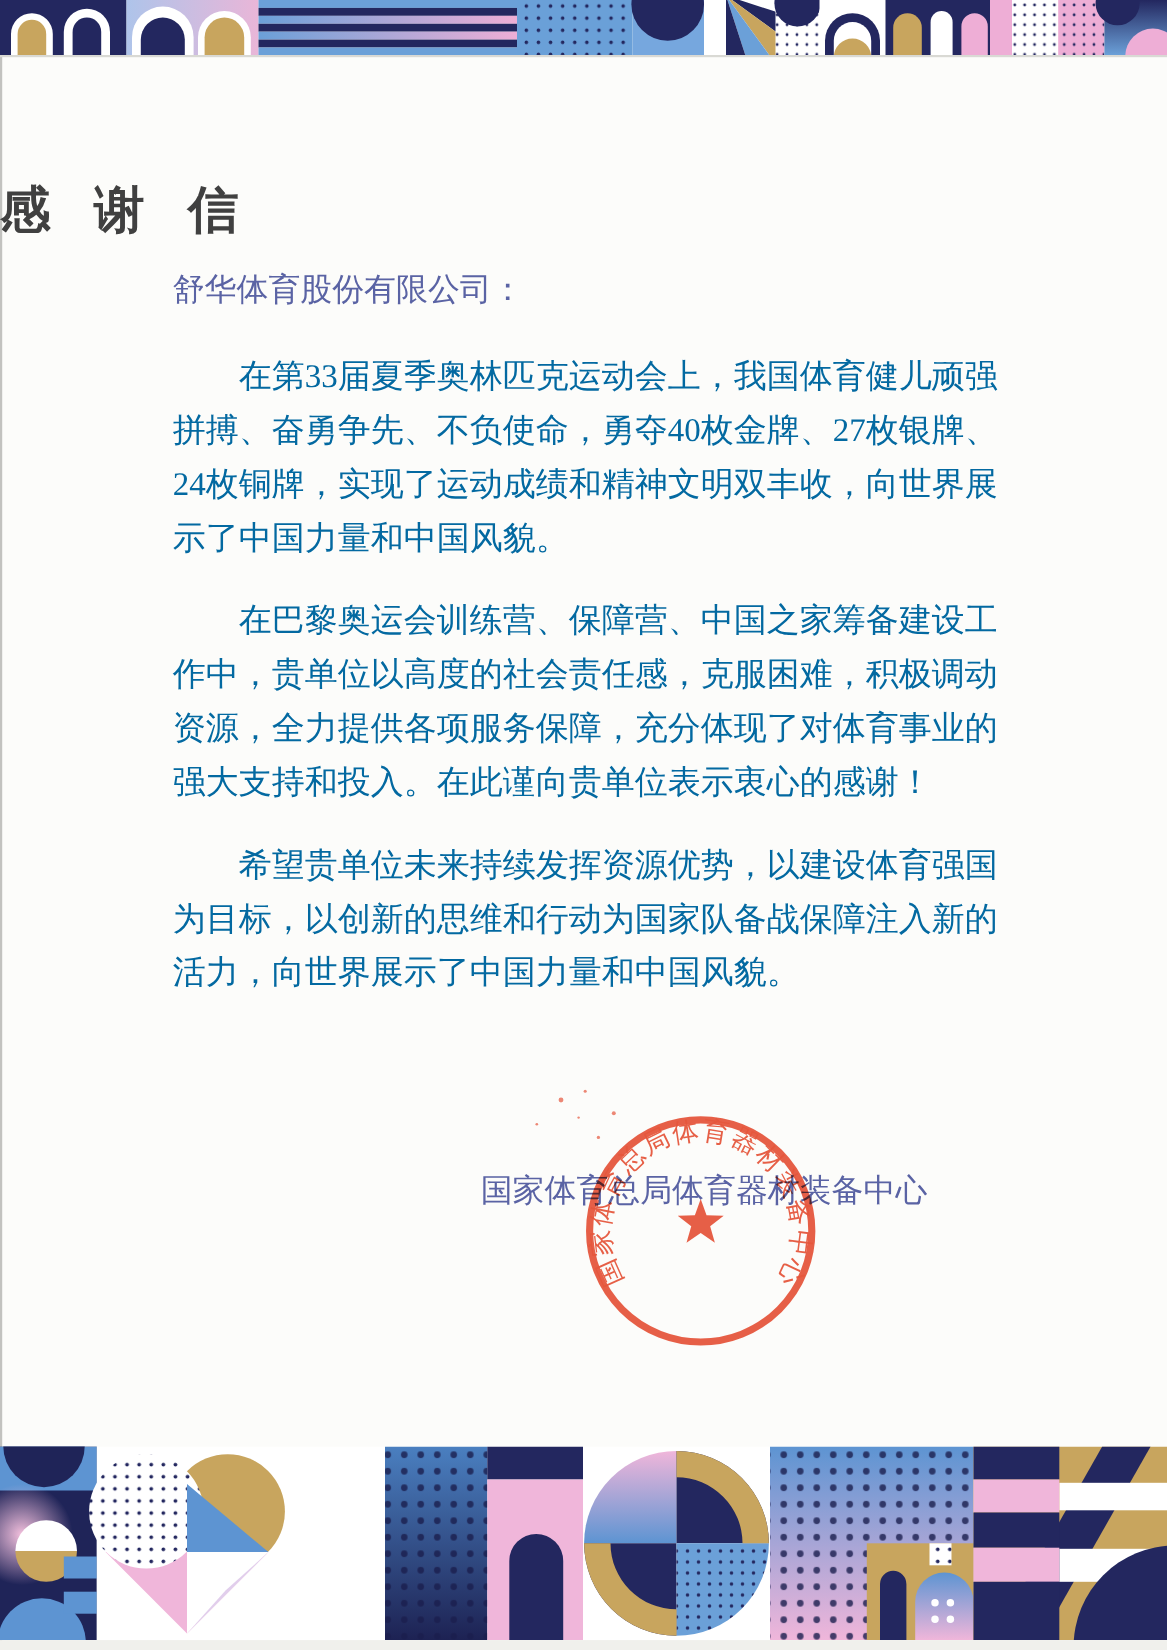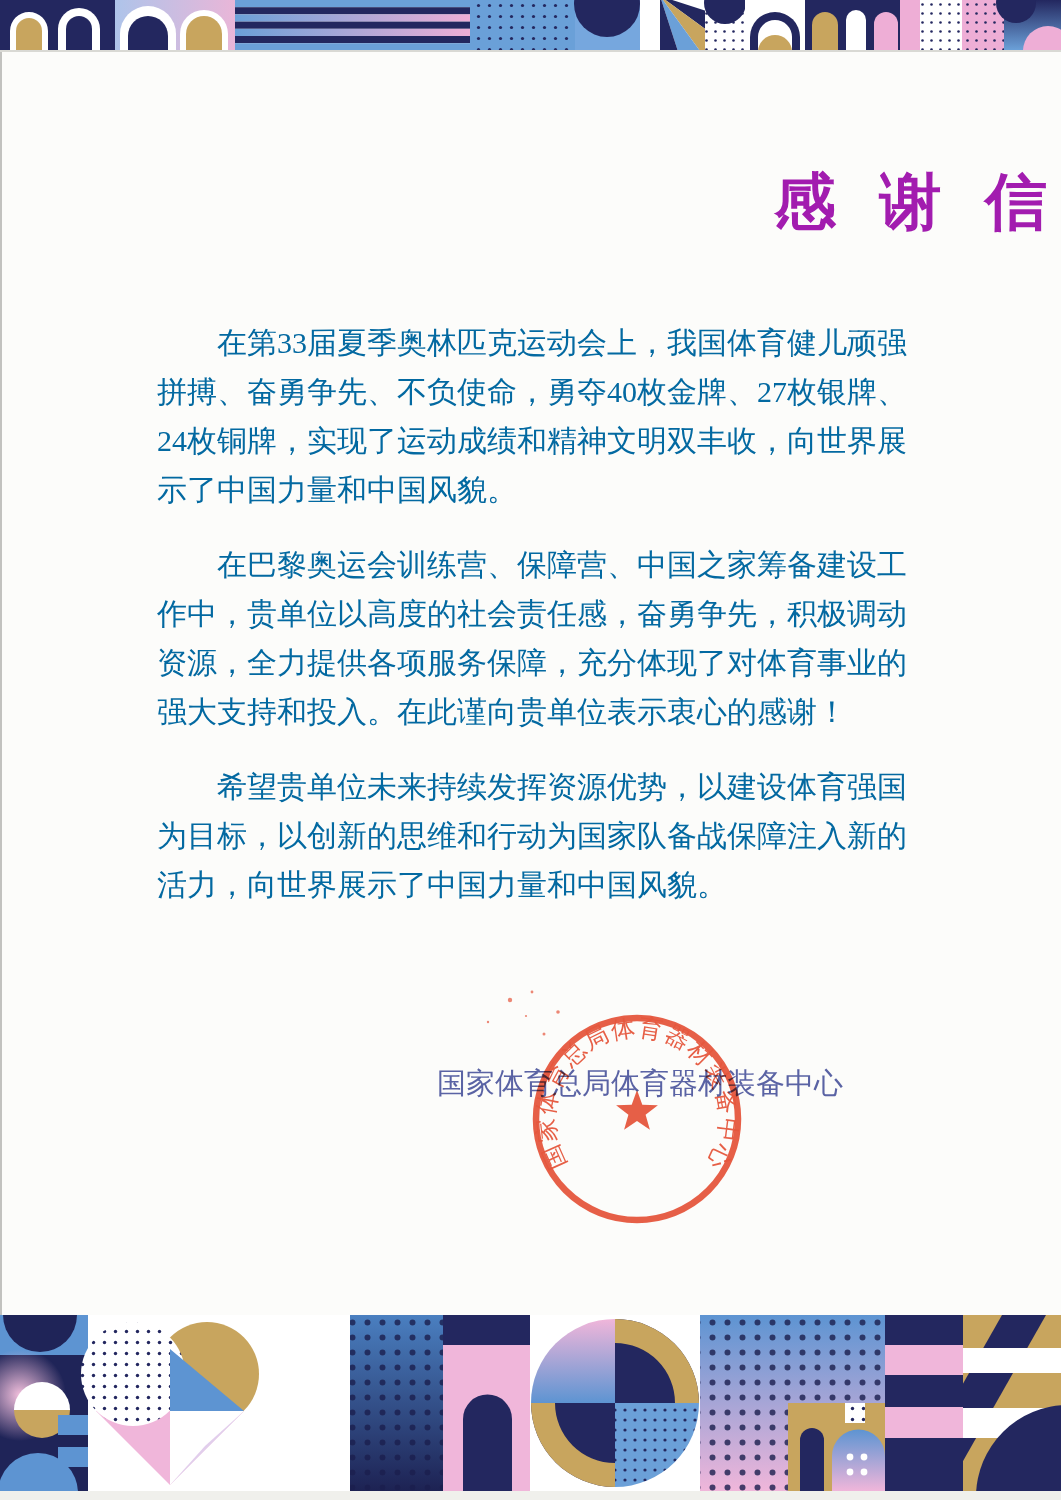--- a/index.html
+++ b/index.html
@@ -14,24 +14,24 @@
   
   .scan-edge-left{position:absolute;left:0;top:0;width:2px;height:100%;background:#c2c2bf;}
   .scan-strip-bottom{position:absolute;left:0;top:1491px;width:100%;height:9px;background:#f0f0ec;}
 
   .border-band{position:absolute;left:0;width:1061px;display:block;}
   .border-band.top{top:0;height:50px;border-bottom:2px solid #d9d9d4;}
   .border-band.bottom{top:1315px;height:176px;}
 
   .title{
     position:absolute;left:0;top:160px;width:100%;
-    text-align:right;
-    font-size:62px;font-weight:bold;
+    text-align:left;
+    font-size:46px;font-weight:bold;
     letter-spacing:14px;
-    color:#a21caf;
+    color:#404040;
   }
   .salutation{
     position:absolute;left:157px;top:244px;
     font-size:29px;color:#5a63a4;
   }
   .body-text{
     position:absolute;left:157px;top:318px;width:750px;
     font-size:30px;line-height:49px;
     color:#0369a1;
     text-align:justify;
@@ -135,24 +135,25 @@
     <rect x="920" y="0" width="42" height="50" fill="url(#tdotsW)"></rect>
     <rect x="962" y="0" width="42" height="50" fill="url(#tdotsP)"></rect>
 
     <rect x="1004" y="0" width="57" height="50" fill="url(#tg3)"></rect>
     <circle cx="1016" cy="3" r="20" fill="#23275f"></circle>
     <circle cx="1048" cy="51" r="25" fill="#eeaed6"></circle>
   </svg>
 
   <div class="title">感 谢 信</div>
 
+  <div class="salutation">舒华体育股份有限公司：</div>
 
   <div class="body-text">
     <p>在第33届夏季奥林匹克运动会上，我国体育健儿顽强拼搏、奋勇争先、不负使命，勇夺40枚金牌、27枚银牌、24枚铜牌，实现了运动成绩和精神文明双丰收，向世界展示了中国力量和中国风貌。</p>
-    <p>在巴黎奥运会训练营、保障营、中国之家筹备建设工作中，贵单位以高度的社会责任感，奋勇争先，积极调动资源，全力提供各项服务保障，充分体现了对体育事业的强大支持和投入。在此谨向贵单位表示衷心的感谢！</p>
+    <p>在巴黎奥运会训练营、保障营、中国之家筹备建设工作中，贵单位以高度的社会责任感，克服困难，积极调动资源，全力提供各项服务保障，充分体现了对体育事业的强大支持和投入。在此谨向贵单位表示衷心的感谢！</p>
     <p>希望贵单位未来持续发挥资源优势，以建设体育强国为目标，以创新的思维和行动为国家队备战保障注入新的活力，向世界展示了中国力量和中国风貌。</p>
   </div>
 
   <div class="signature">
     <div>国家体育总局体育器材装备中心</div>
   </div>
 
   <svg class="speckles" viewBox="0 0 160 90">
     <g fill="#e74b2f" opacity="0.65">
       <circle cx="70" cy="18" r="2.2"></circle>

